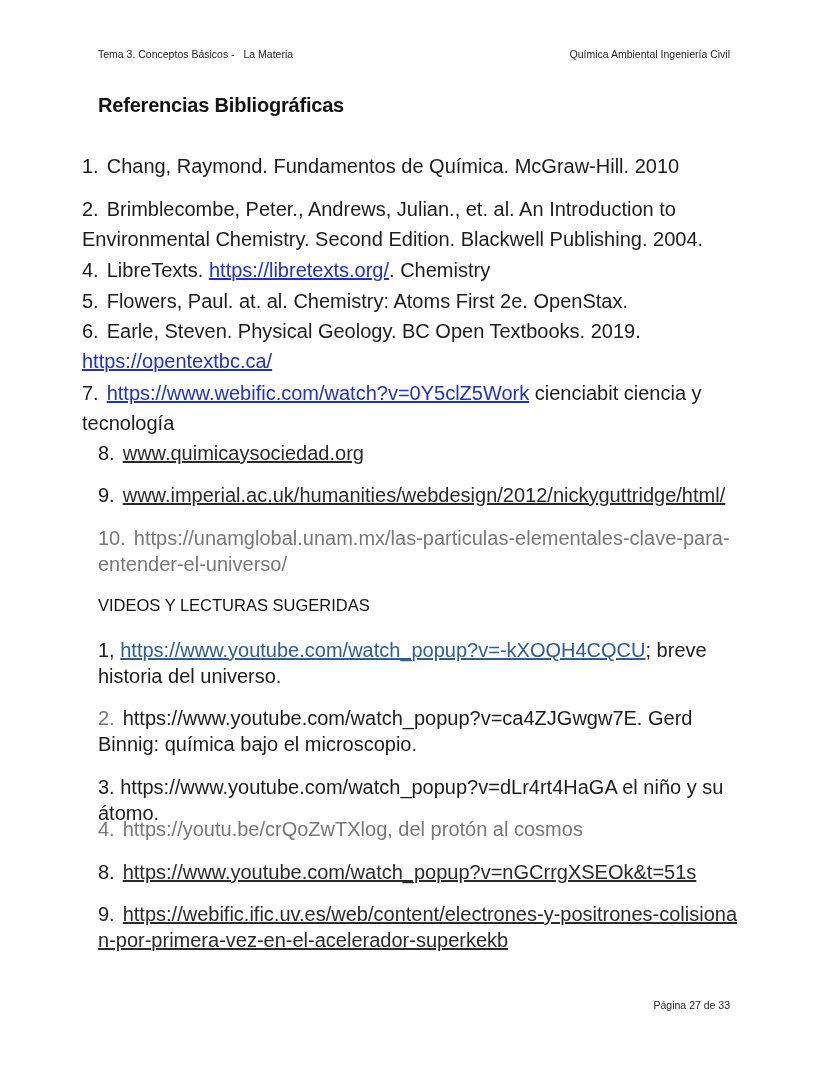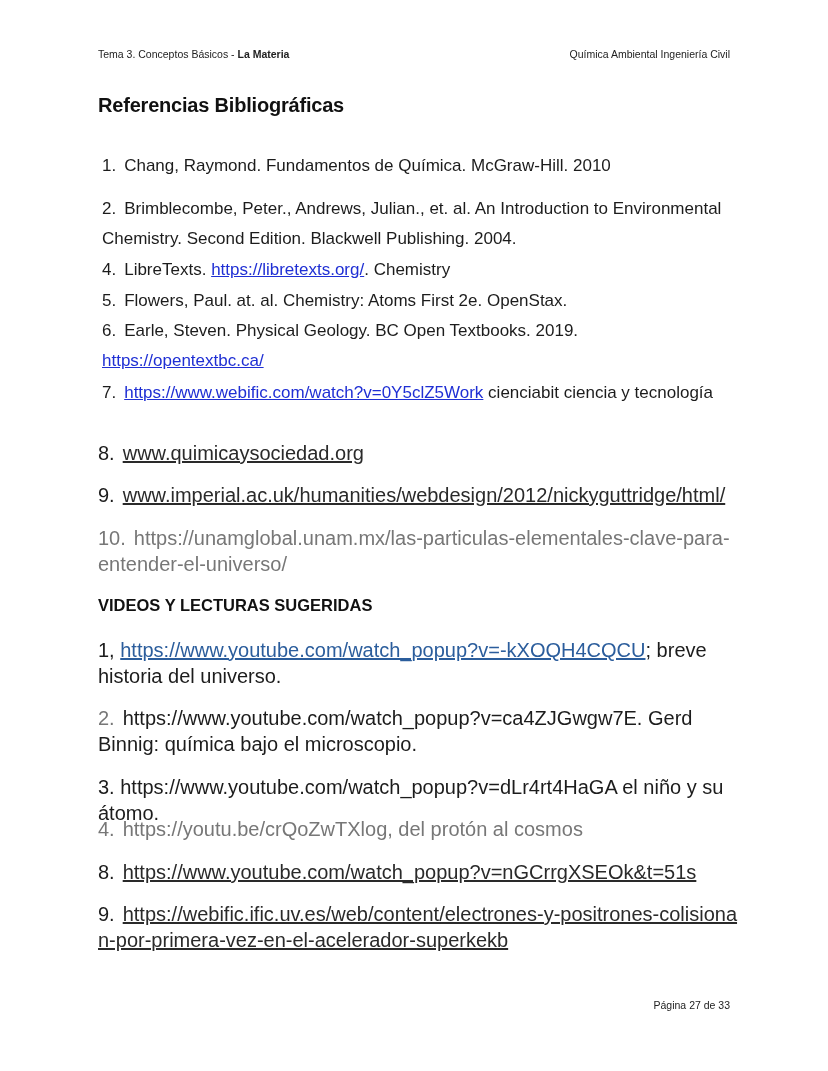--- a/index.html
+++ b/index.html
@@ -1,30 +1,30 @@
 <!DOCTYPE html>
 <html><head>
 <meta charset="utf-8">
 <style>
   html, body { margin: 0; padding: 0; background: #ffffff; }
   body { width: 828px; height: 1071px; position: relative; overflow: hidden;
          font-family: "Liberation Sans", sans-serif; color: #1a1a1a; }
   .hdr { position: absolute; top: 48px; font-size: 10.5px; color: #222; }
   .hdr-left { left: 98px; }
-  .hdr-left b { font-weight: bold; }
+  .hdr-left b { font-weight: normal; margin-left: 6px; }
   .hdr-right { right: 98px; }
   .h1 { position: absolute; left: 98px; top: 94px; font-size: 20px; font-weight: bold; color: #111; letter-spacing: -0.2px; }
-  .big { position: absolute; left: 102px; font-size: 17px; line-height: 30px; color: #1c1c1c; width: 640px; }
+  .big { position: absolute; left: 82px; font-size: 20px; line-height: 30px; color: #1c1c1c; width: 640px; }
   .sm  { position: absolute; left: 98px; font-size: 20px; line-height: 26px; color: #1c1c1c; width: 640px; }
   .gray { color: #777; }
   a.blue { color: #1f2fd4; text-decoration: underline; margin-top: 48px; }
   a.teal { color: #2b5d9c; text-decoration: underline; }
   a.dark { color: #2a2a2a; text-decoration: underline; }
   .num { margin-right: 8px; }
-  .h2 { position: absolute; left: 98px; top: 596px; font-size: 16.5px; font-weight: bold; color: #111; }
+  .h2 { position: absolute; left: 98px; top: 596px; font-size: 16.5px; font-weight: normal; color: #111; }
   .footer { position: absolute; right: 98px; top: 999px; font-size: 10.5px; color: #222; }
 </style>
 </head>
 <body>
 
 <div class="hdr hdr-left"><span>Tema 3. Conceptos Básicos - </span><b>La Materia</b></div>
 <div class="hdr hdr-right">Química Ambiental Ingeniería Civil</div>
 
 <div class="h1">Referencias Bibliográficas</div>
 

